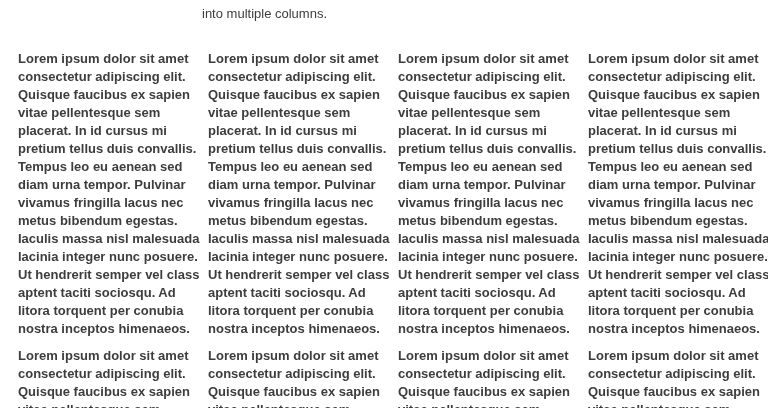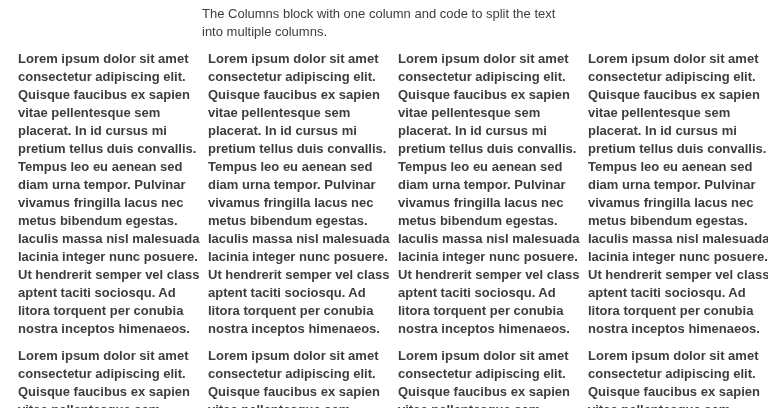--- a/index.html
+++ b/index.html
@@ -42,21 +42,20 @@
   }
   .line {
     height: 18px;
   }
 </style>
 </head>
 <body style="color: rgb(61, 61, 61); background: rgb(255, 255, 255);">
 
 <div class="page">
   <div class="caption">
-    <div class="line">The Columns block with one column and code to split the text</div>
     <div class="line">into multiple columns.</div>
   </div>
   <div class="columns" id="columns">
       <div class="column">
         <div class="paragraph">
           <div class="line">Lorem ipsum dolor sit amet</div>
           <div class="line">consectetur adipiscing elit.</div>
           <div class="line">Quisque faucibus ex sapien</div>
           <div class="line">vitae pellentesque sem</div>
           <div class="line">placerat. In id cursus mi</div>

